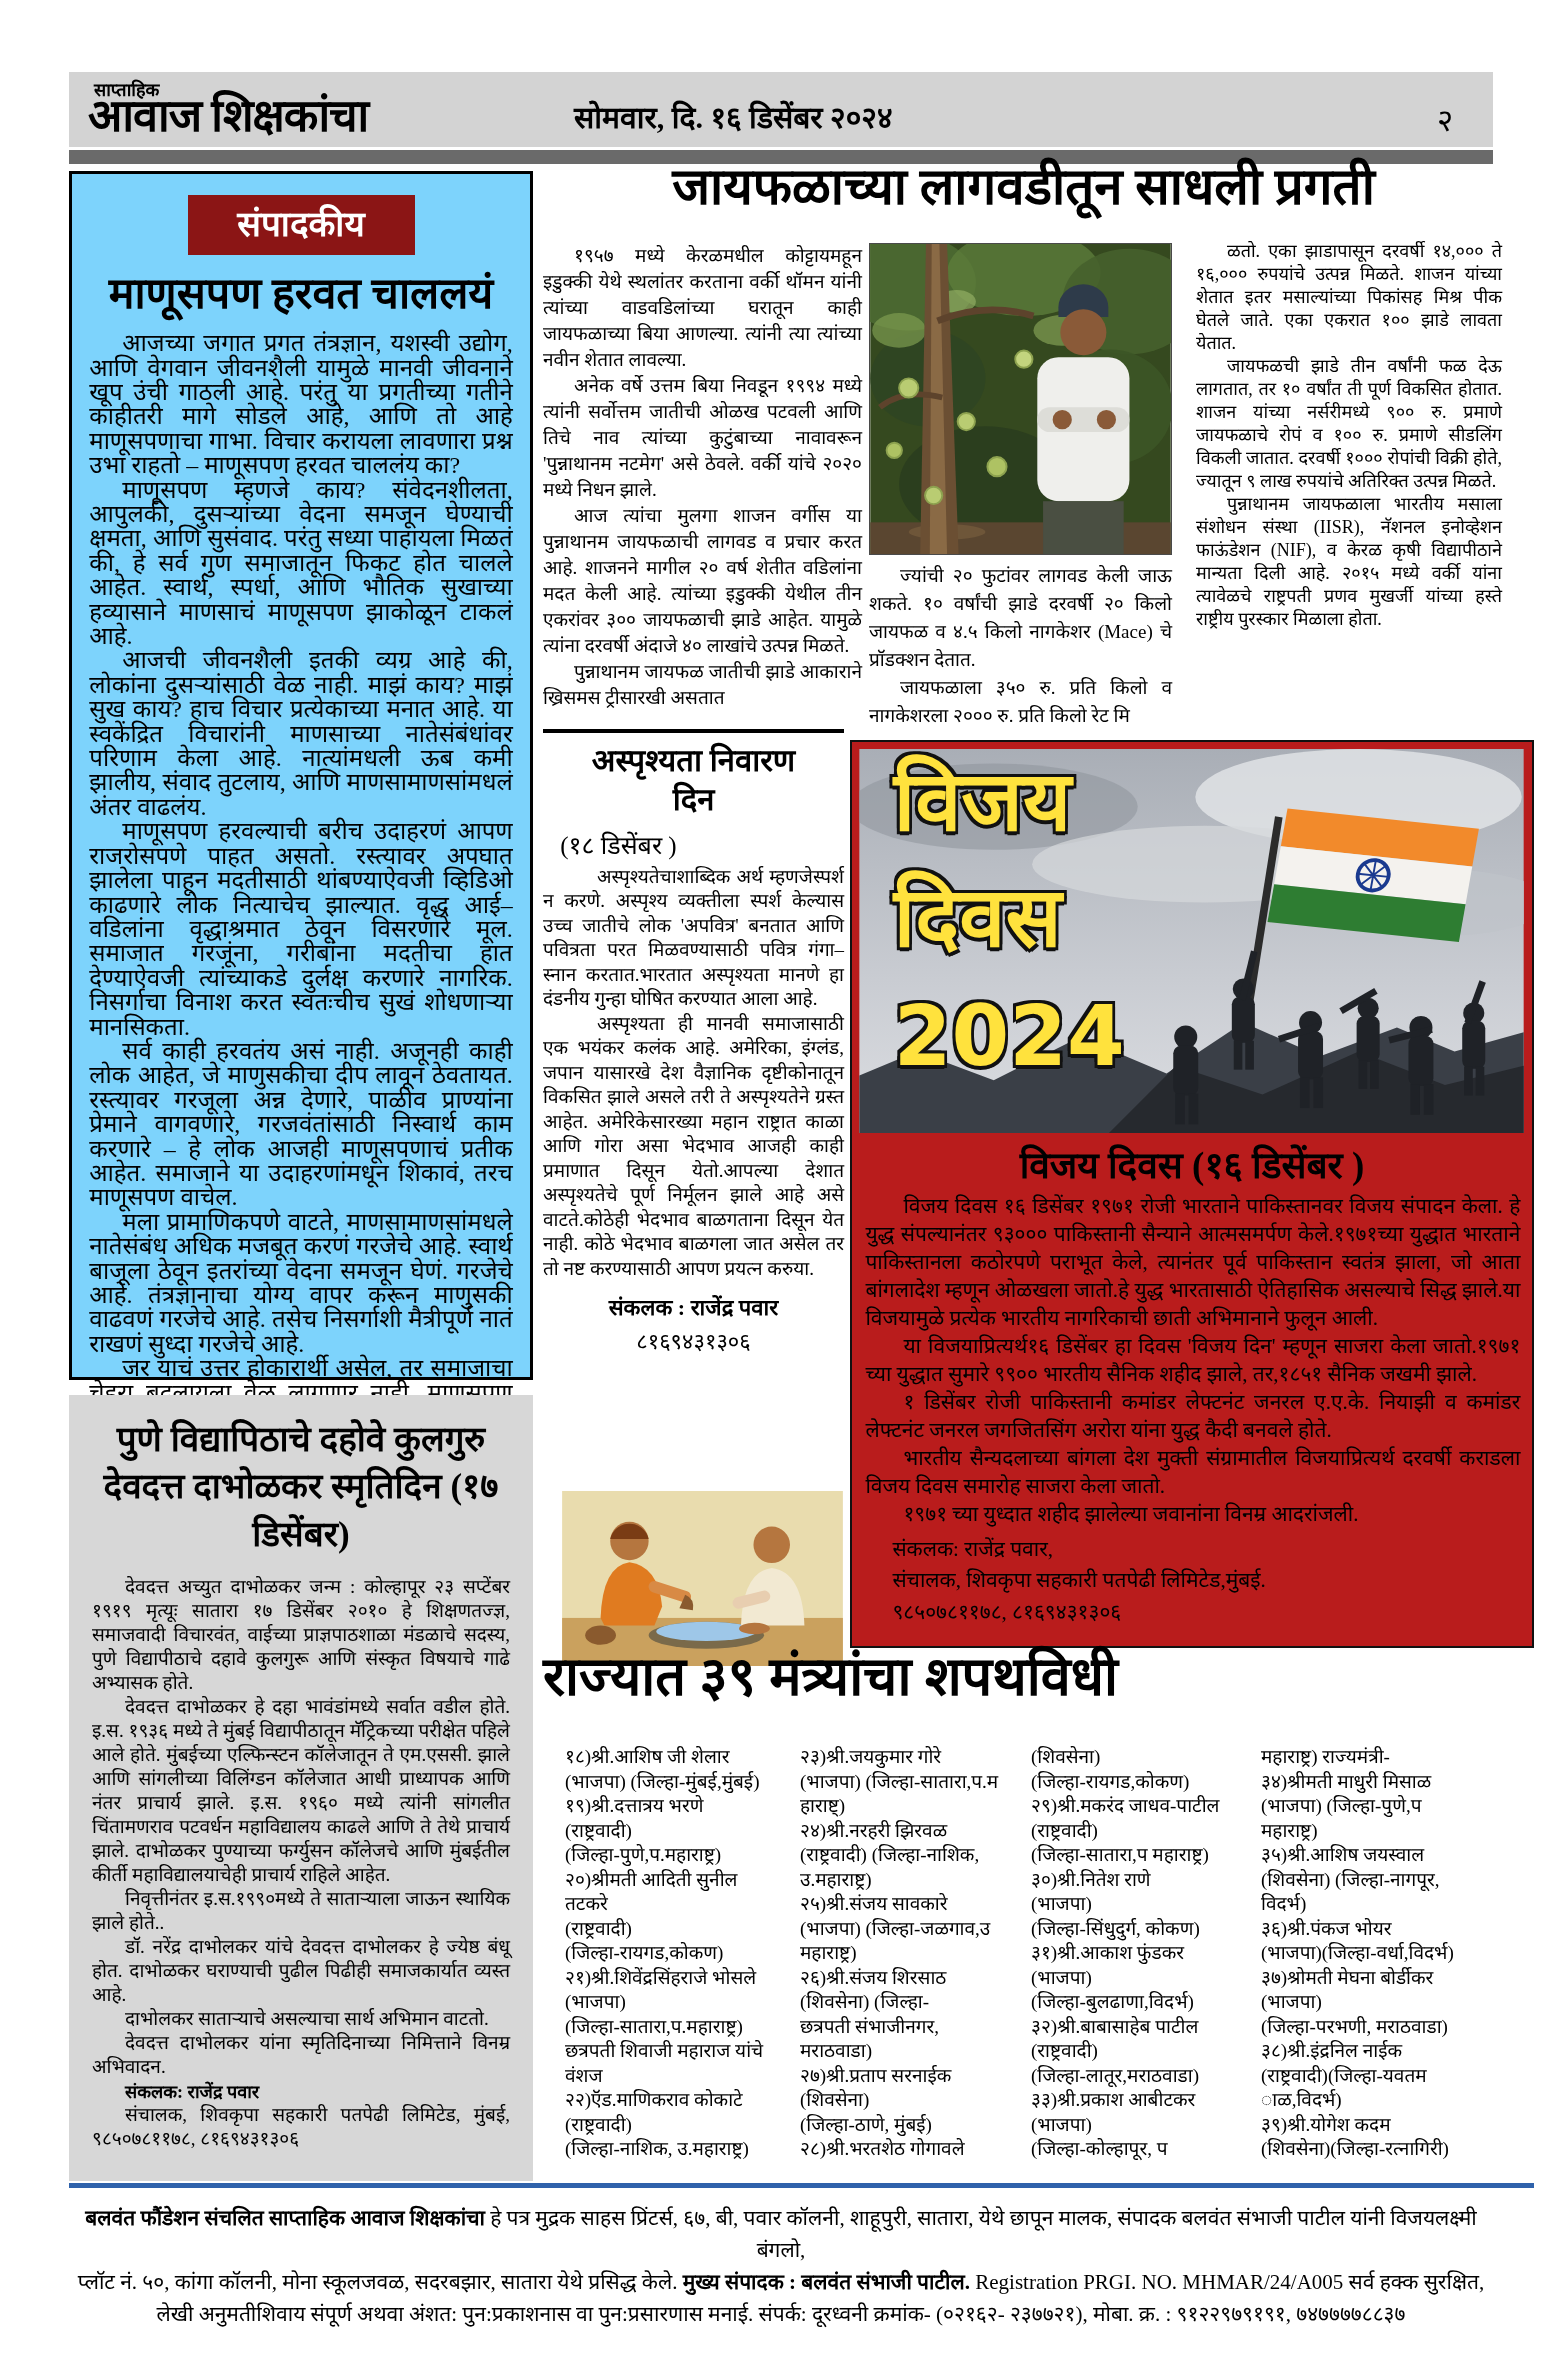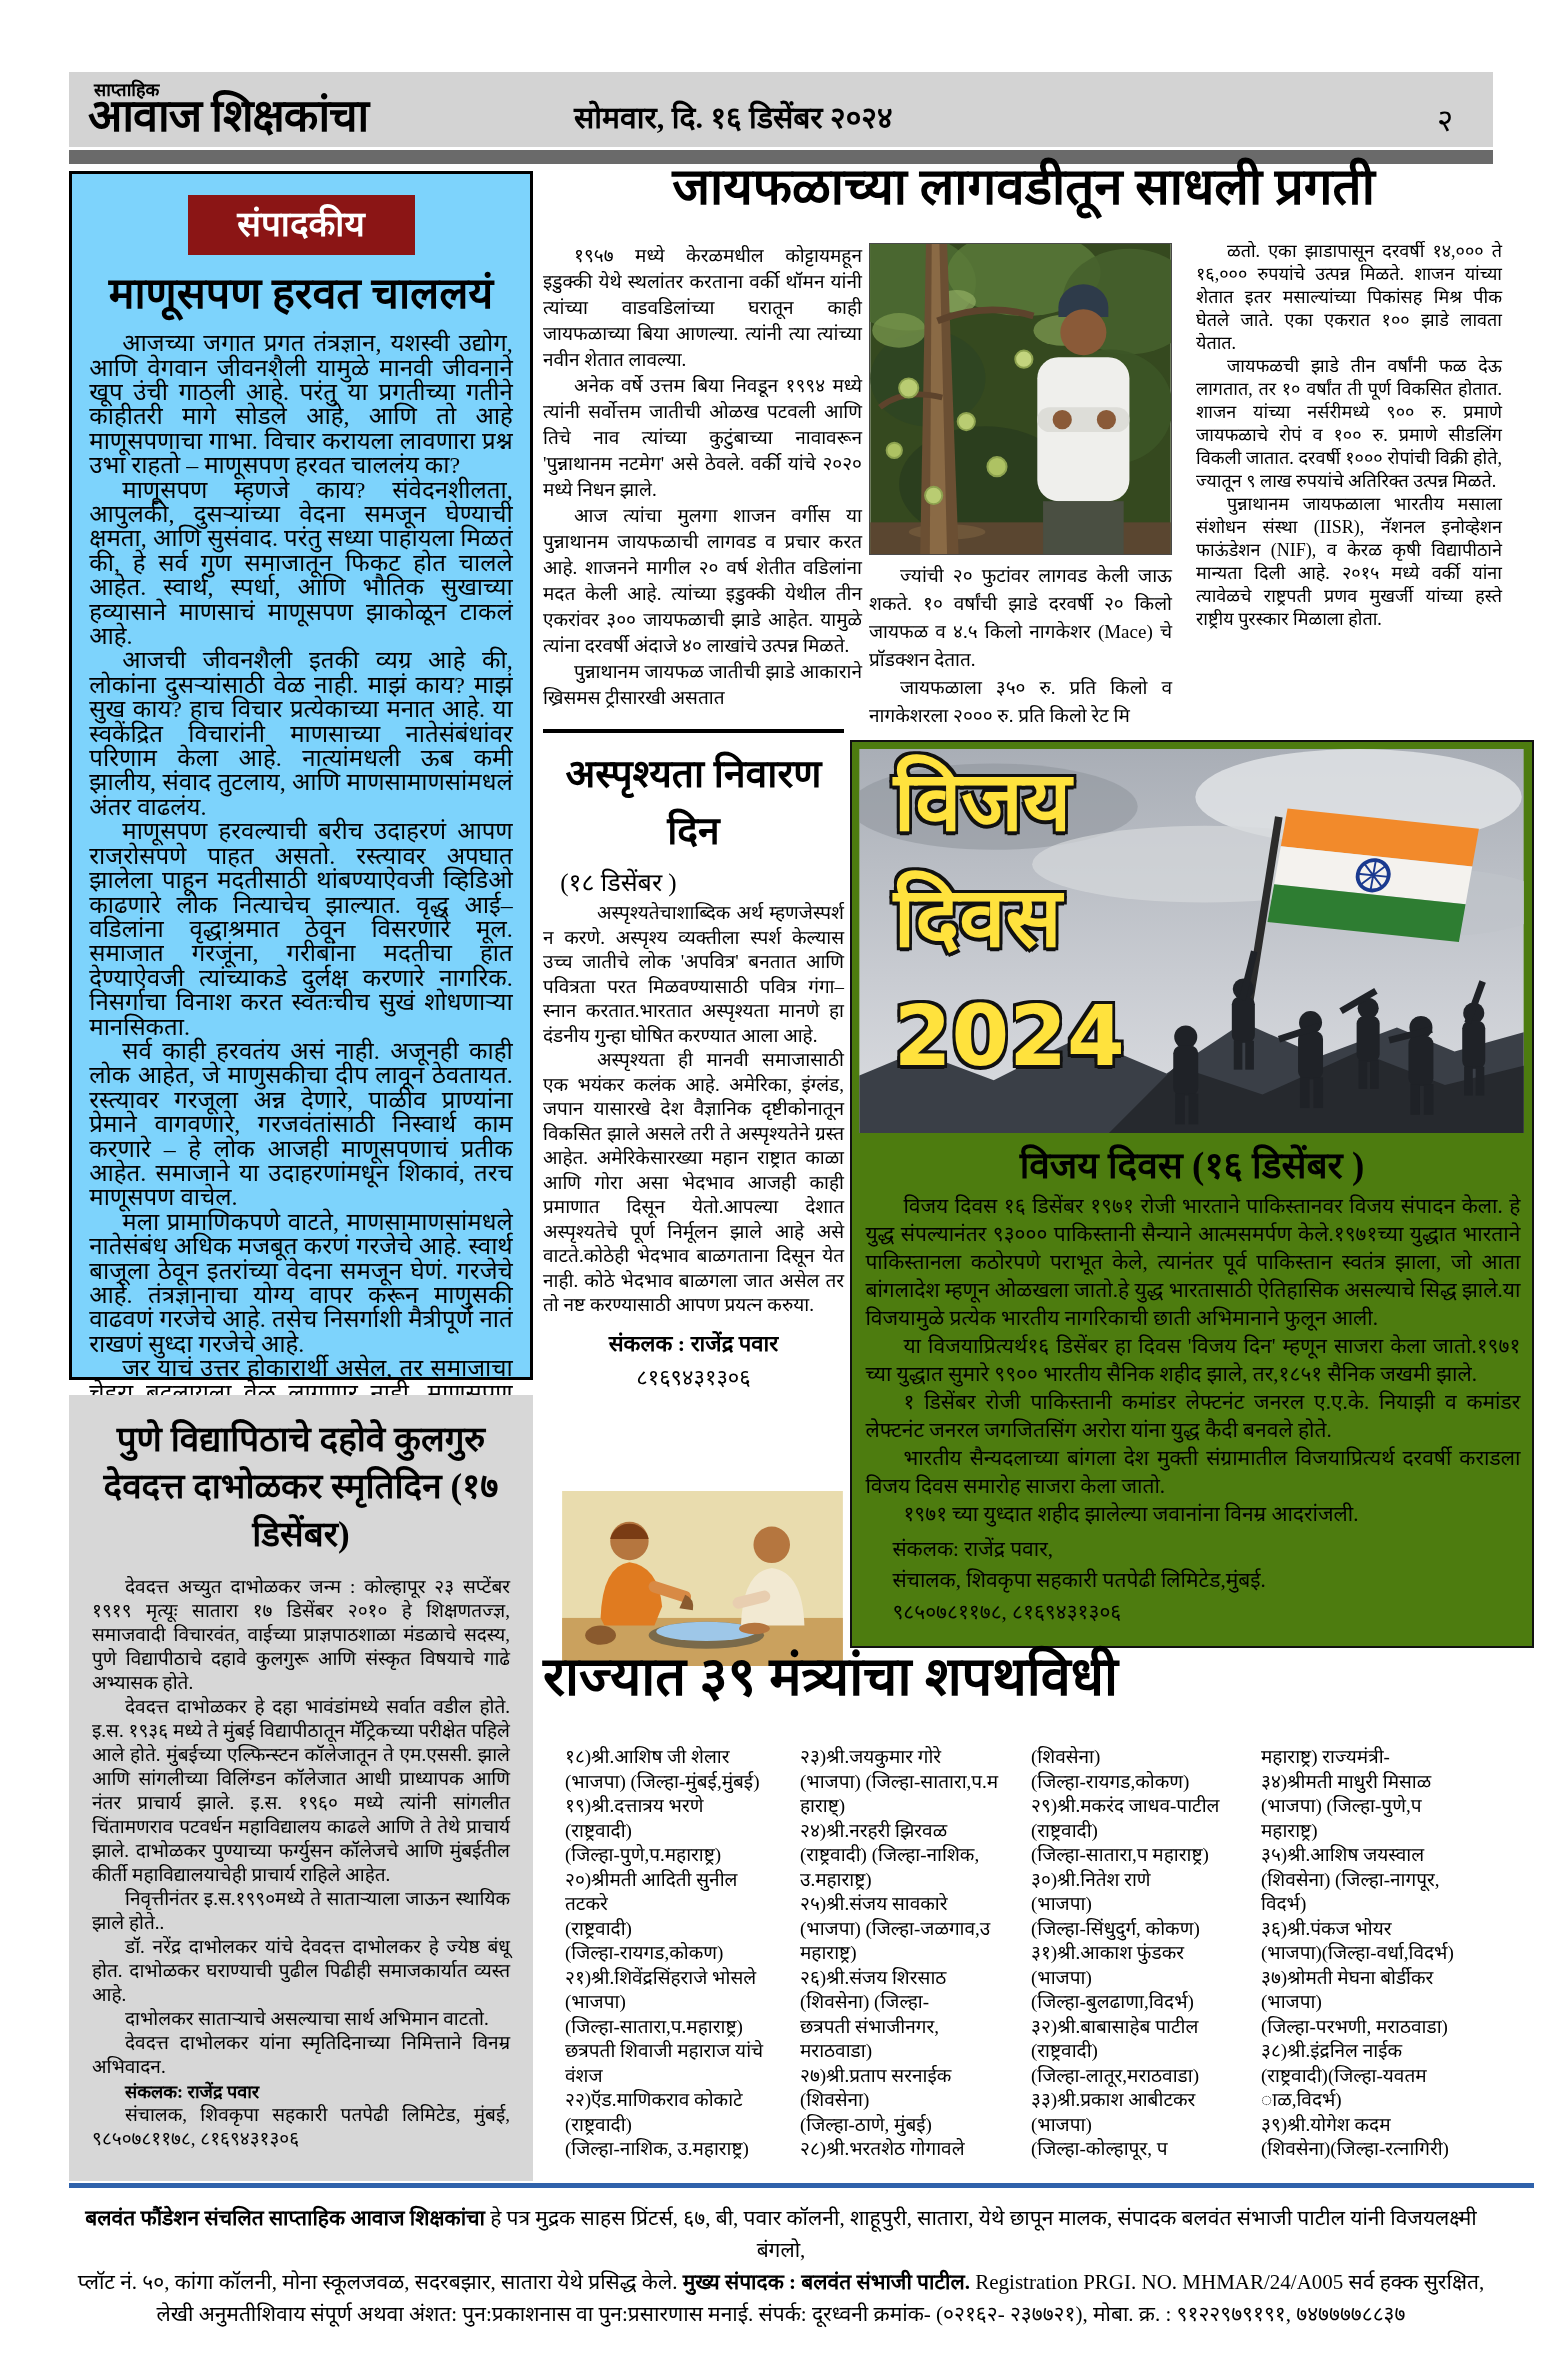--- a/index.html
+++ b/index.html
@@ -28,28 +28,28 @@
   .nut-head{left:543px;top:161px;width:961px;font-size:51px;font-weight:800;text-align:center;line-height:1.05;}
   .nut-col{font-size:19px;line-height:26px;text-align:justify;}
   .nut-col p{margin:0;text-indent:31px;text-align:justify;}
   .nut-col1{left:543px;top:243px;width:319px;}
   .nut-col2{left:869px;top:562px;width:303px;line-height:28px;}
   .nut-col3{left:1196px;top:240px;width:306px;font-size:18px;line-height:23px;}
   .nut-photo{left:869px;top:243px;width:303px;height:312px;border:1px solid #4a4a4a;box-sizing:border-box;}
   .rule-h{left:543px;top:729px;width:301px;height:3.8px;background:#000;}
   
   .unt-col{left:543px;top:742px;width:301px;}
-  .unt-h{font-size:39px;font-weight:800;text-align:center;line-height:1.25;margin:8px;}
+  .unt-h{font-size:31px;font-weight:800;text-align:center;line-height:1.25;margin:0;}
   .unt-date{font-size:25px;margin:7.7px 0 3.8px 17.3px;}
   .unt-para{font-size:19px;line-height:24.5px;text-align:justify;text-indent:54px;margin:0;}
   .unt-compiler{font-size:22px;font-weight:bold;text-align:center;margin:9.6px 0 0 0;}
   .unt-phone{font-size:22px;text-align:center;margin:3.8px 0 0 0;}
   .cartoon{left:562px;top:1491px;width:281px;height:175px;}
   
-  .vj-box{left:850px;top:740px;width:684px;height:908px;border:2.9px solid #111;background:#4d7c0f;box-sizing:border-box;}
+  .vj-box{left:850px;top:740px;width:684px;height:908px;border:2.9px solid #111;background:#b91c1c;box-sizing:border-box;}
   .vj-img{position:absolute;left:6.7px;top:6.7px;width:665px;height:384px;overflow:hidden;}
   .vj-txt{position:absolute;left:35px;color:#ffe23d;font-weight:800;font-size:83px;line-height:96px;
           font-family:"DejaVu Sans","Liberation Sans",sans-serif;
           text-shadow:-2.9px -2.9px 0 #111,2.9px -2.9px 0 #111,-2.9px 2.9px 0 #111,2.9px 2.9px 0 #111,0 3.8px 0 #111;}
   .vj-head{position:absolute;left:0;top:396px;width:100%;text-align:center;font-size:37px;font-weight:800;}
   .vj-body{position:absolute;left:13.4px;top:450px;width:655px;}
   .vj-body p{font-size:21px;line-height:28px;text-align:justify;text-indent:38px;margin:0;}
   .vj-sign{font-size:21px;line-height:29px;margin:0;padding-left:27px;}
   
   .min-head{left:543px;top:1649px;width:994px;font-size:54px;font-weight:800;line-height:1.05;}

